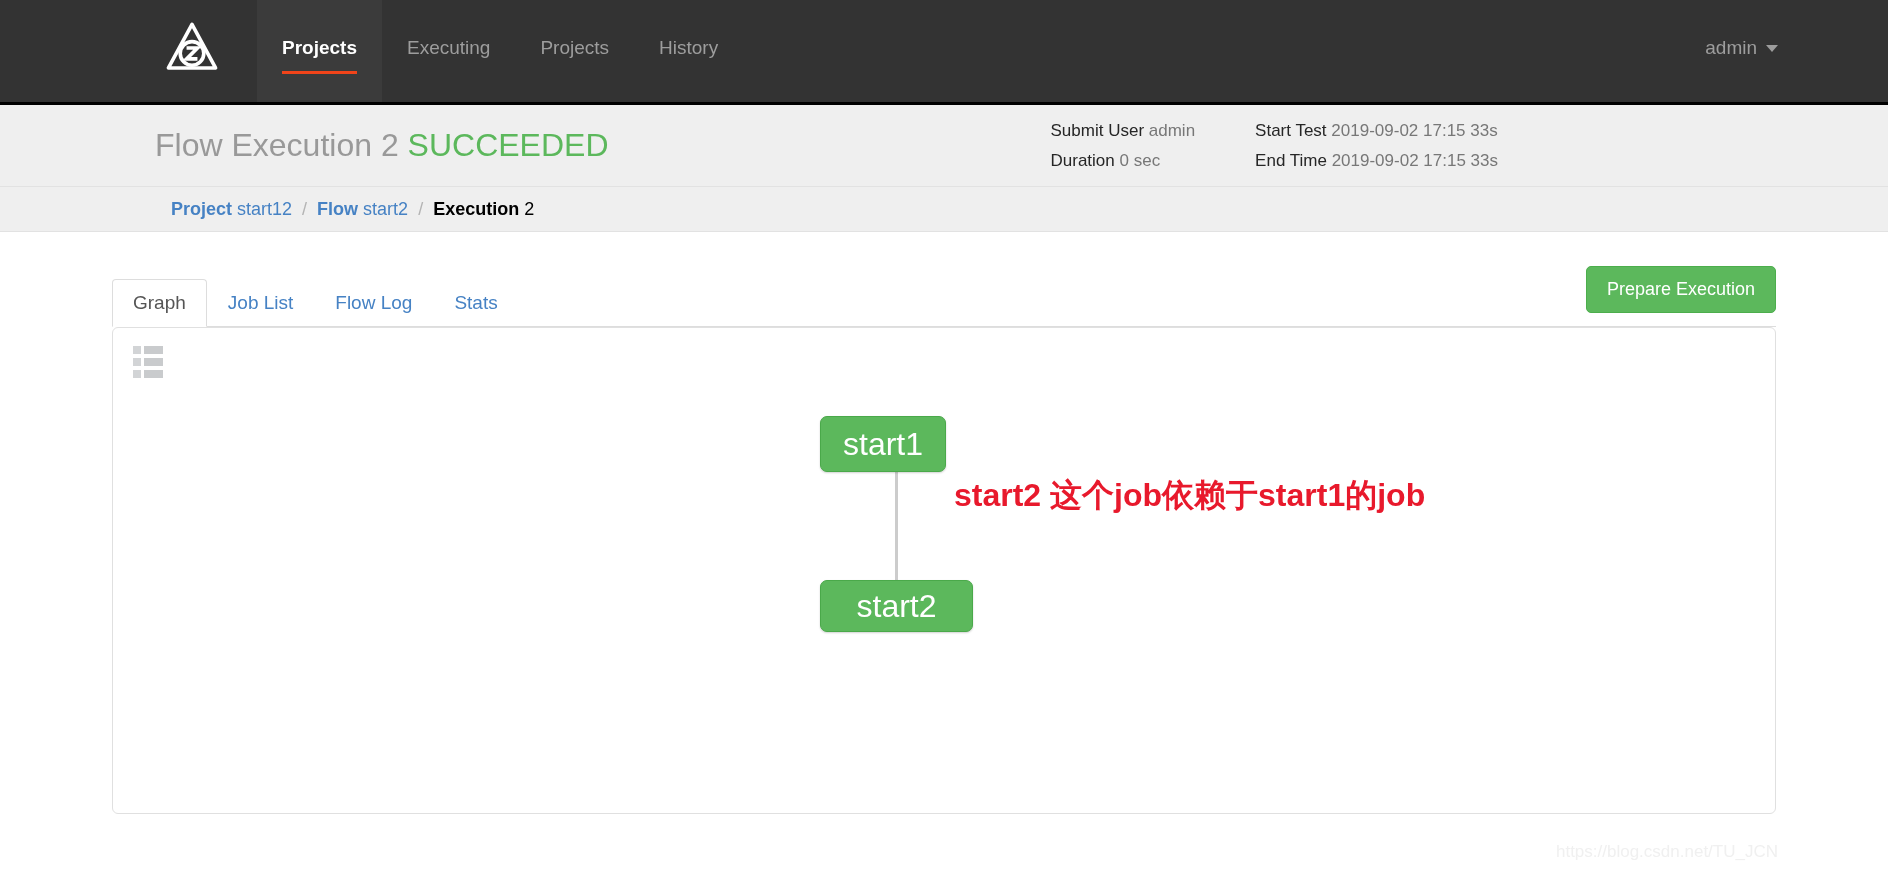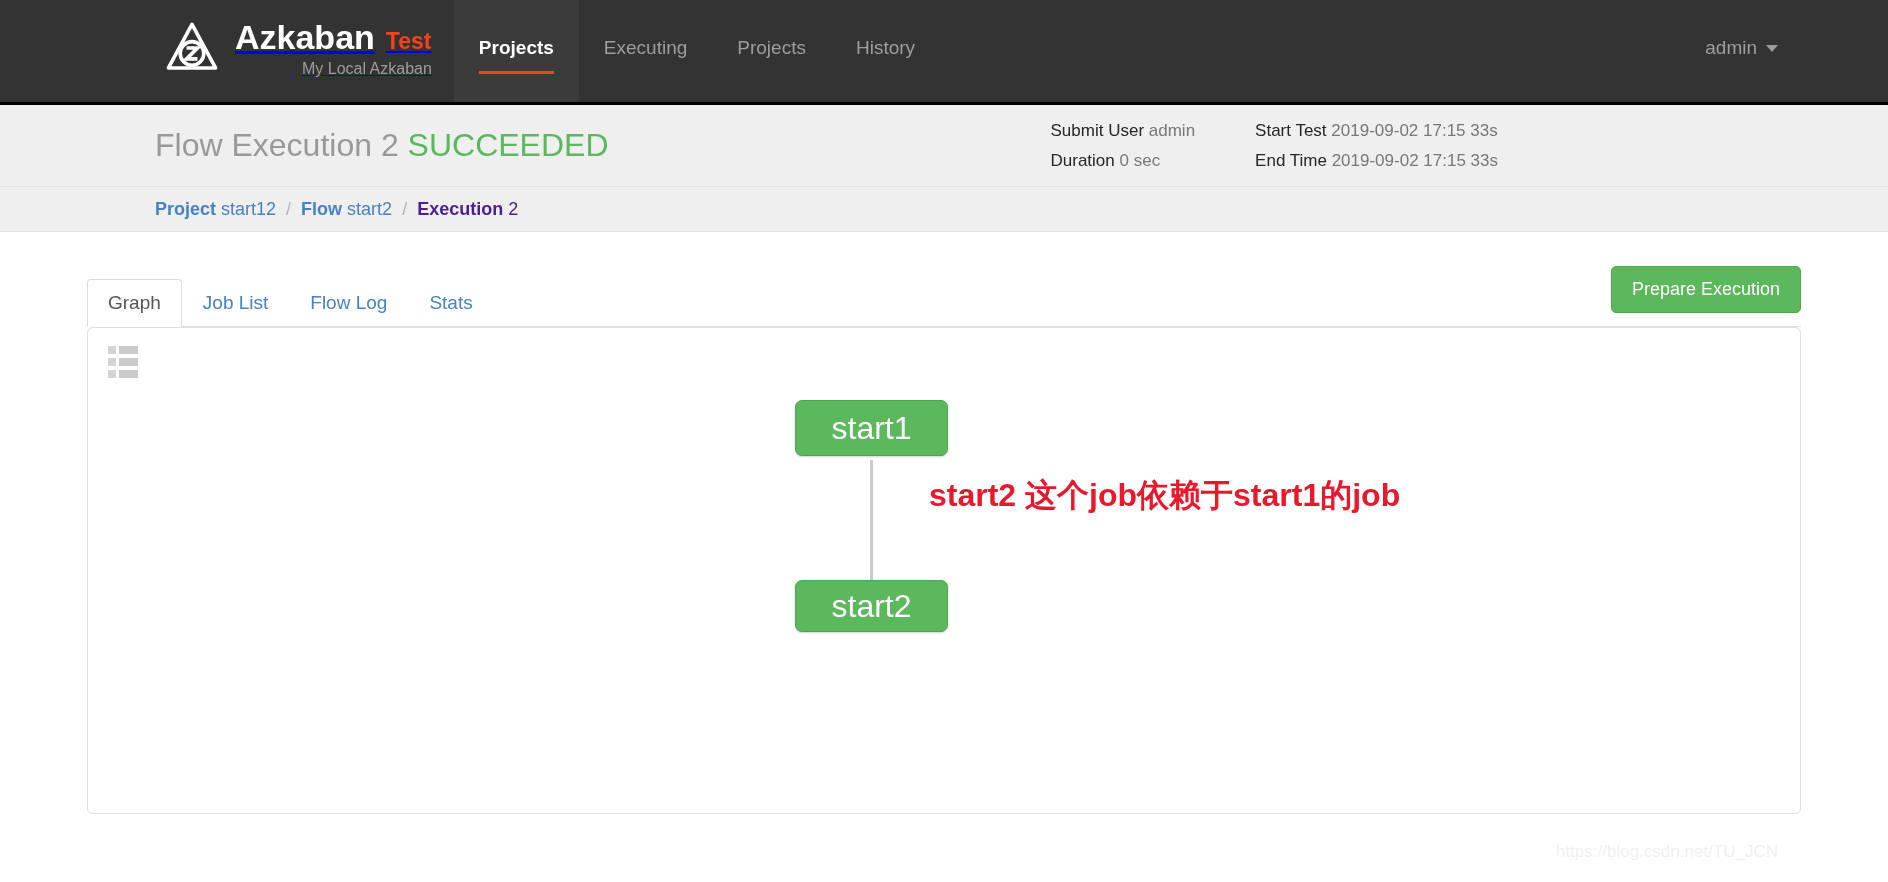--- a/index.html
+++ b/index.html
@@ -131,37 +131,38 @@
   }
   .meta-label { color: #262626; font-weight: normal; }
 
   
   .breadcrumb-bar {
     background: #efefef;
     border-bottom: 1px solid #e2e2e2;
     height: 45px;
     display: flex;
     align-items: center;
+    padding-left: 16px;
   }
   .breadcrumb {
     margin-left: 155px;
     font-size: 18px;
     display: flex;
     align-items: center;
     white-space: nowrap;
   }
   .bc-link { color: #4682c4; text-decoration: none; }
   .bc-link .bc-strong { font-weight: bold; }
   .bc-sep { color: #b4b4b4; margin: 0 10px; }
-  .bc-current { color: #4c1d95; }
+  .bc-current { color: #000000; }
   .bc-current .bc-strong { font-weight: bold; }
 
   
   .content {
-    padding: 0 87px;
+    padding: 0 112px;
     background: #ffffff;
   }
 
   .tabs-row {
     display: flex;
     align-items: flex-end;
     position: relative;
     height: 95px;
   }
   .nav-tabs {
@@ -226,21 +227,21 @@
     background: #5cb85c;
     border: 1px solid #4aa94a;
     border-radius: 7px;
     color: #ffffff;
     font-size: 32px;
     display: flex;
     align-items: center;
     justify-content: center;
     box-shadow: 0 1px 2px rgba(0,0,0,0.18);
   }
-  #node-start1 { left: 707px; top: 72px; width: 153px; height: 56px; }
+  #node-start1 { left: 707px; top: 88px; width: 126px; height: 56px; }
   #node-start2 { left: 707px; top: 252px; width: 153px; height: 52px; }
   .edge {
     position: absolute;
     left: 782px; top: 132px;
     width: 3px; height: 120px;
     background: #cccccc;
   }
   .annotation {
     position: absolute;
     left: 841px; top: 146px;
@@ -262,27 +263,20 @@
 <body>
 
 <div class="navbar">
 
   <a class="brand" href="#">
     <svg class="brand-logo" viewBox="0 0 64 64">
       <path d="M32 6 L58 54 L6 54 Z" fill="none" stroke="#ffffff" stroke-width="4" stroke-linejoin="round"></path>
       <circle cx="32" cy="38" r="13" fill="none" stroke="#ffffff" stroke-width="4"></circle>
       <path d="M26 32 h12 l-12 12 h12" fill="none" stroke="#ffffff" stroke-width="4" stroke-linejoin="miter"></path>
     </svg>
-    <span class="brand-text">
-      <span class="brand-line1">
-        <span class="brand-name">Azkaban</span>
-        <span class="brand-tag">Test</span>
-      </span>
-      <span class="brand-sub">My Local Azkaban</span>
-    </span>
   </a>
 
   <div class="nav-items">
     <a class="nav-item active" href="#">
       <span>Projects</span>
       <span class="underline"></span>
     </a>
     <a class="nav-item" href="#">
       <span>Executing</span>
     </a>

